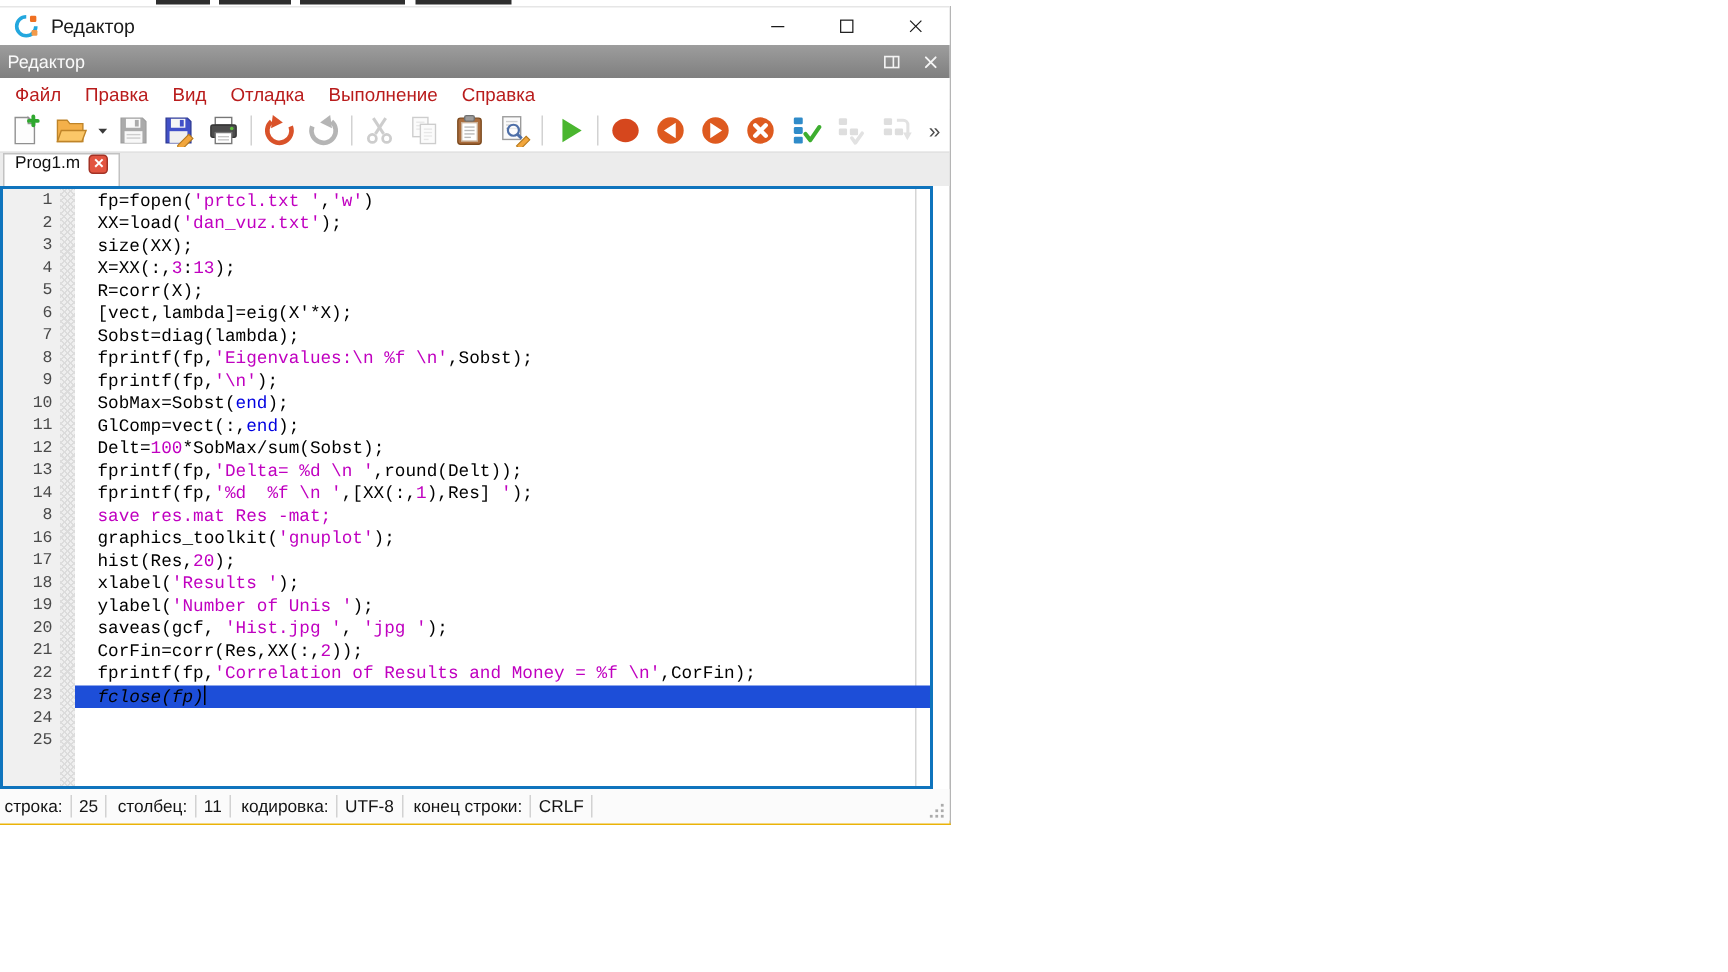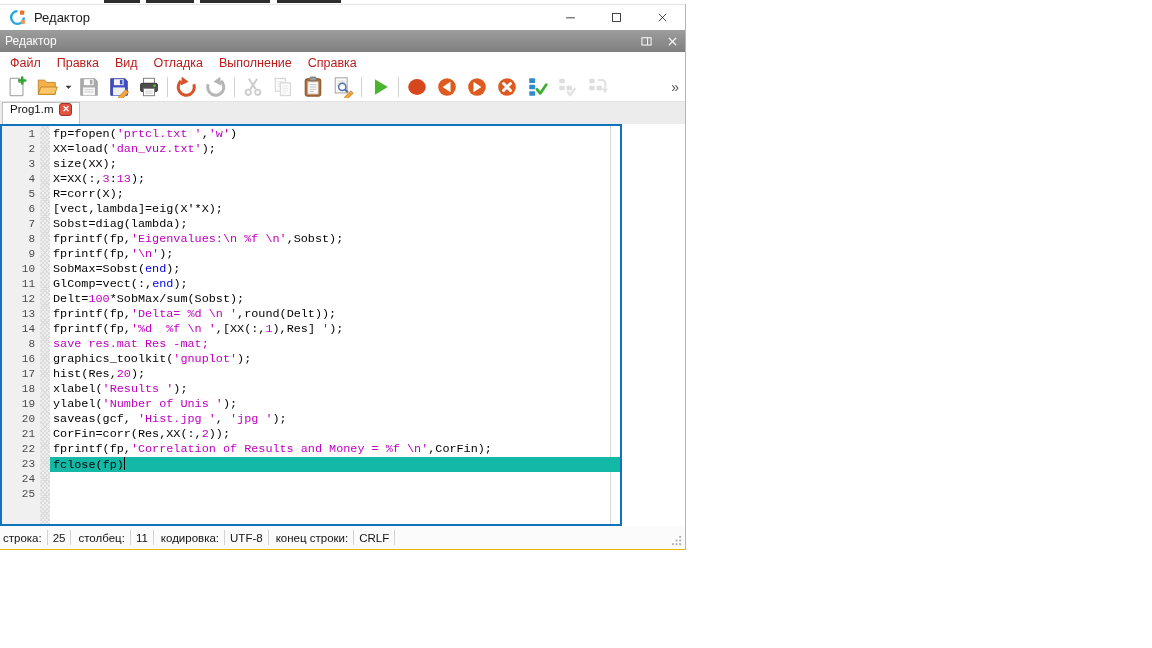--- a/index.html
+++ b/index.html
@@ -4,21 +4,21 @@
 <style>
   html,body{margin:0;padding:0;}
   body{
     width:1152px;height:648px;background:#ffffff;position:relative;overflow:hidden;
     font-family:"Liberation Sans",sans-serif;
     -webkit-font-smoothing:antialiased;
   }
   .sliver{position:absolute;top:0;height:3px;background:#2e2e2e;}
 
   .window{
-    position:absolute;left:0;top:4px;width:686px;height:546px;background:#fff;
+    position:absolute;left:0;top:4px;width:634px;height:546px;background:#fff;
     border-right:1px solid #b5b5b5;border-bottom:3px solid #eab308;box-sizing:border-box;
   }
   
   .titlebar{height:26px;display:flex;align-items:center;background:#fff;border-top:1px solid #e6e6e6;box-sizing:border-box;}
   .titlebar .logo{width:17px;height:17px;margin-left:9px;display:flex;}
   .titlebar .logo svg{width:17px;height:17px;}
   .titlebar .wtitle{margin-left:8px;font-size:13px;color:#1a1a1a;}
   .wctrls{margin-left:auto;display:flex;height:100%;}
   .wbtn{width:46px;height:100%;display:flex;align-items:center;justify-content:center;}
   .wbtn svg{width:15px;height:15px;}
@@ -54,22 +54,22 @@
   
   .editor{position:relative;width:622px;height:402px;border:2px solid #0f74bd;box-sizing:border-box;
     background:#fff;display:flex;overflow:hidden;}
   .gutter{width:38px;background:#f0f0f0;font-family:"Liberation Mono",monospace;font-size:11px;
     color:#4a4a4a;text-align:right;padding:1px 5px 0 0;box-sizing:border-box;}
   .ln{height:15px;line-height:15px;}
   .hatchcol{width:10px;background-color:#efefef;
     background-image:repeating-linear-gradient(45deg,#dcdcdc 0 1px,transparent 1px 3px),
                      repeating-linear-gradient(-45deg,#dcdcdc 0 1px,transparent 1px 3px);}
   .codecol{flex:1;position:relative;font-family:"Liberation Mono",monospace;font-size:11.8px;padding-top:1px;}
-  .crow{height:15px;line-height:15px;white-space:pre;padding-left:3px;position:relative;z-index:1;}
-  .crow.cur{background:#14b8a6;}
+  .crow{height:15px;line-height:15px;white-space:pre;padding-left:15px;position:relative;z-index:1;}
+  .crow.cur{background:#1d4ed8;font-style:italic;}
   .tok-c{color:#000000;}
   .tok-s{color:#c000c0;}
   .tok-k{color:#0000e0;}
   .caret{display:inline-block;width:1px;height:13px;background:#000;vertical-align:-2px;}
   .edge-marker{position:absolute;top:0;bottom:0;left:560px;width:1px;background:#d5d5d5;z-index:0;}
 
   
   .statusbar{height:23px;background:#fbfbfb;display:flex;align-items:center;font-size:11.5px;color:#141414;
     padding-left:2px;position:relative;box-sizing:border-box;}
   .sb-label{margin:0 5px 0 7px;}

